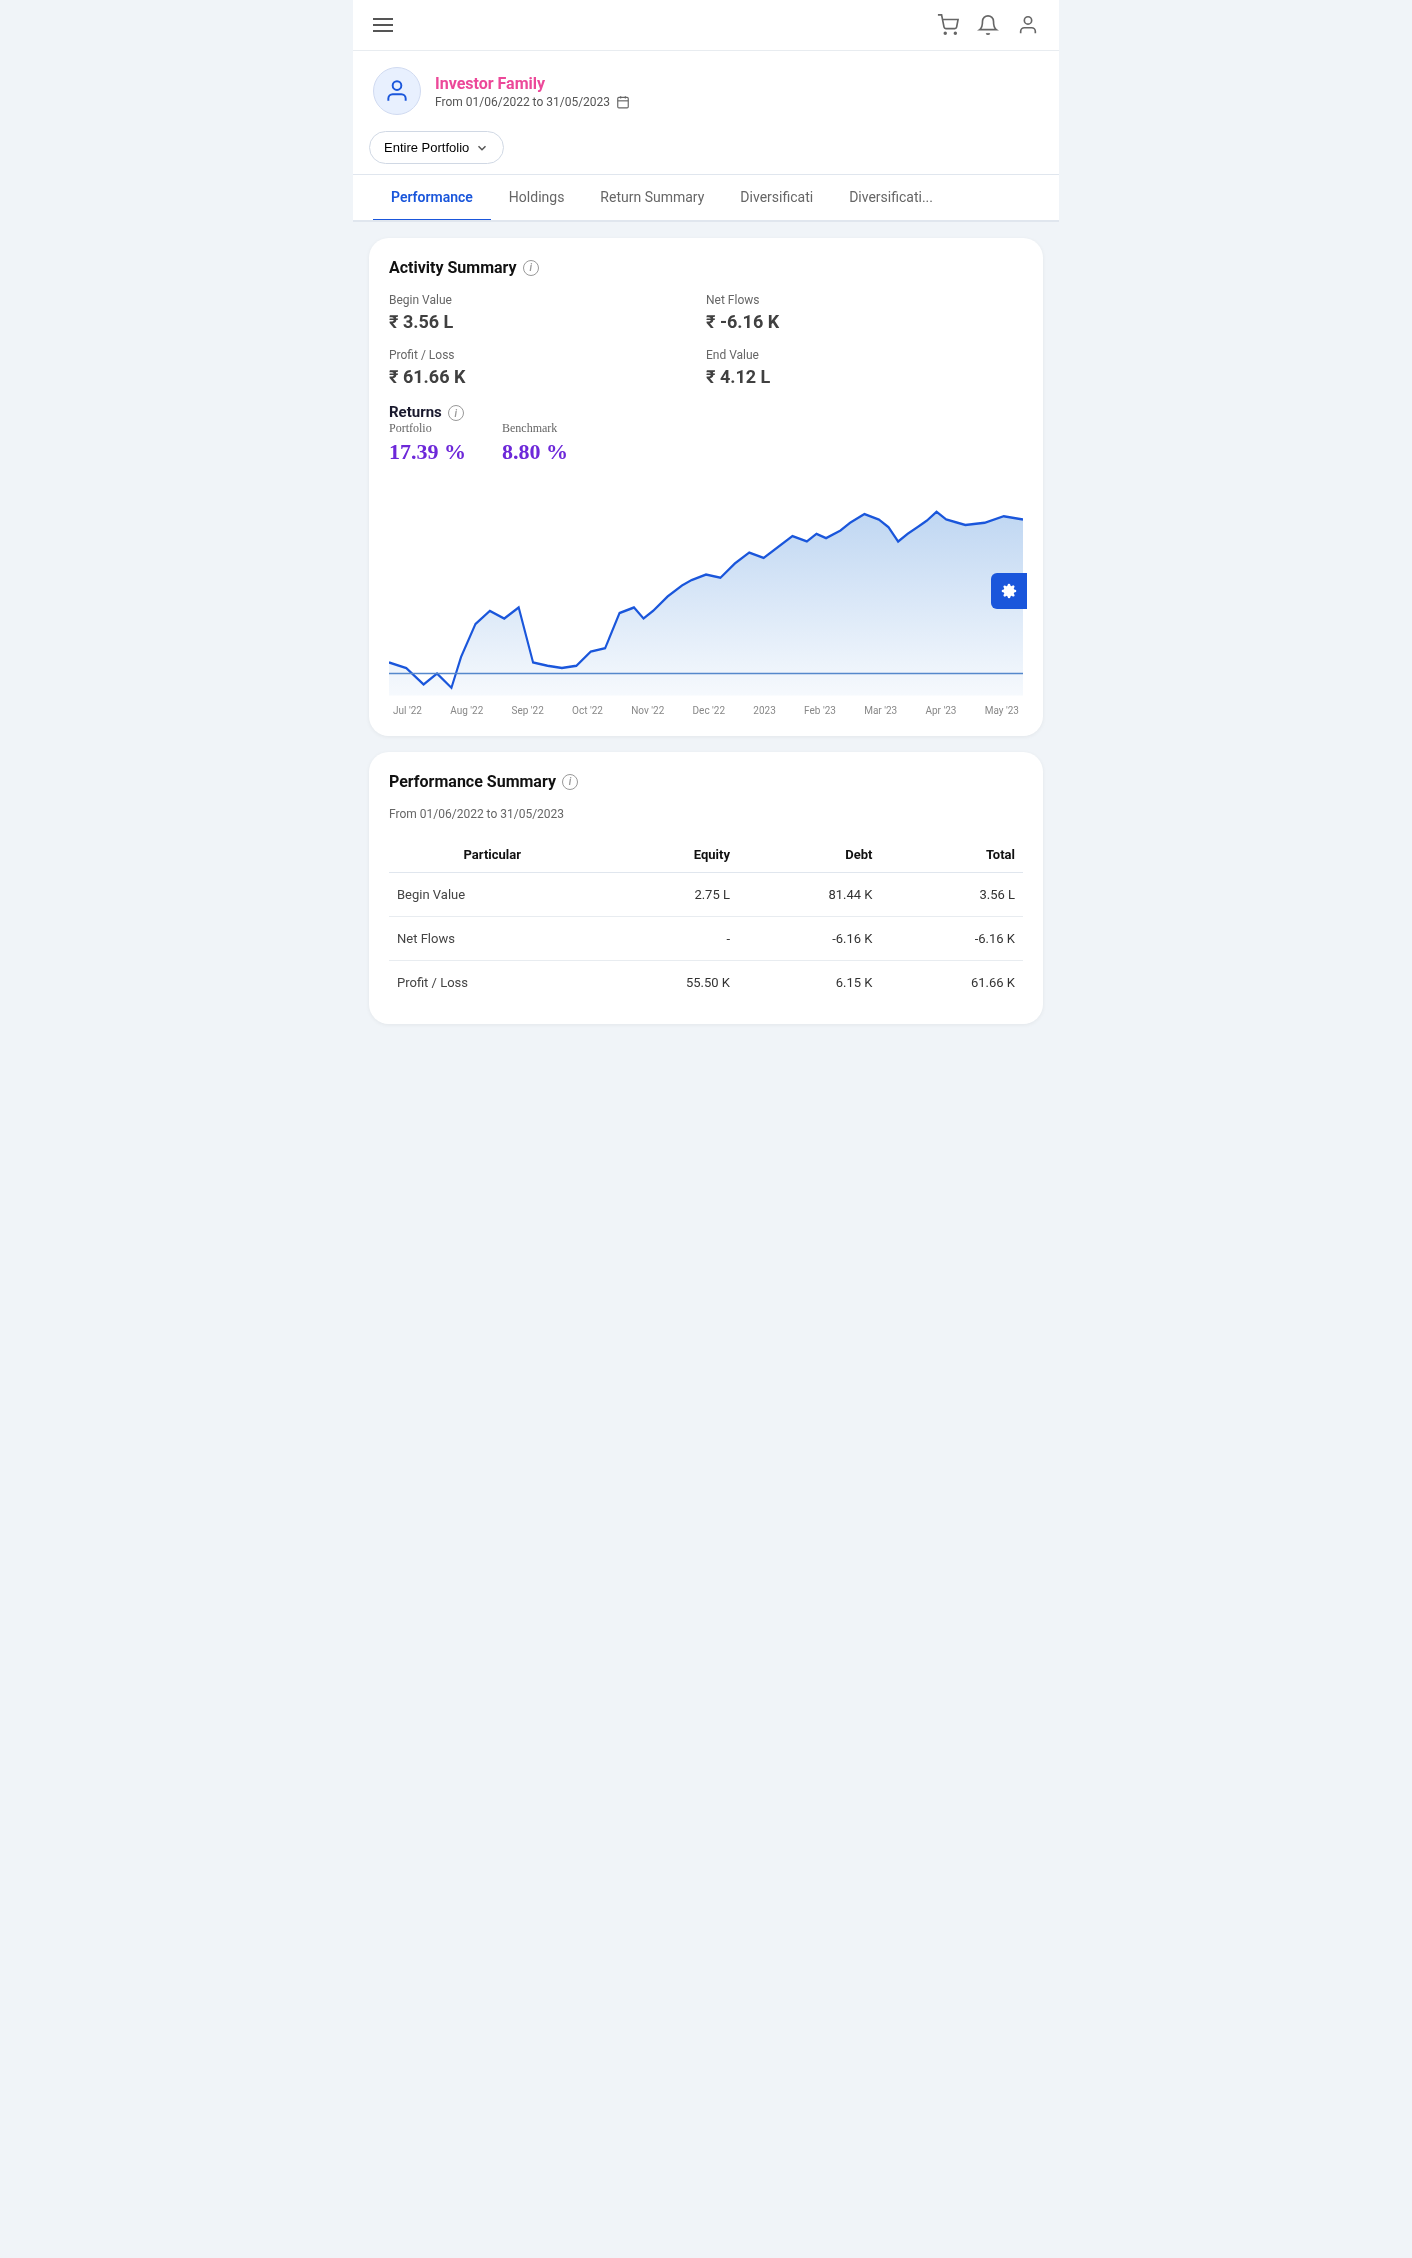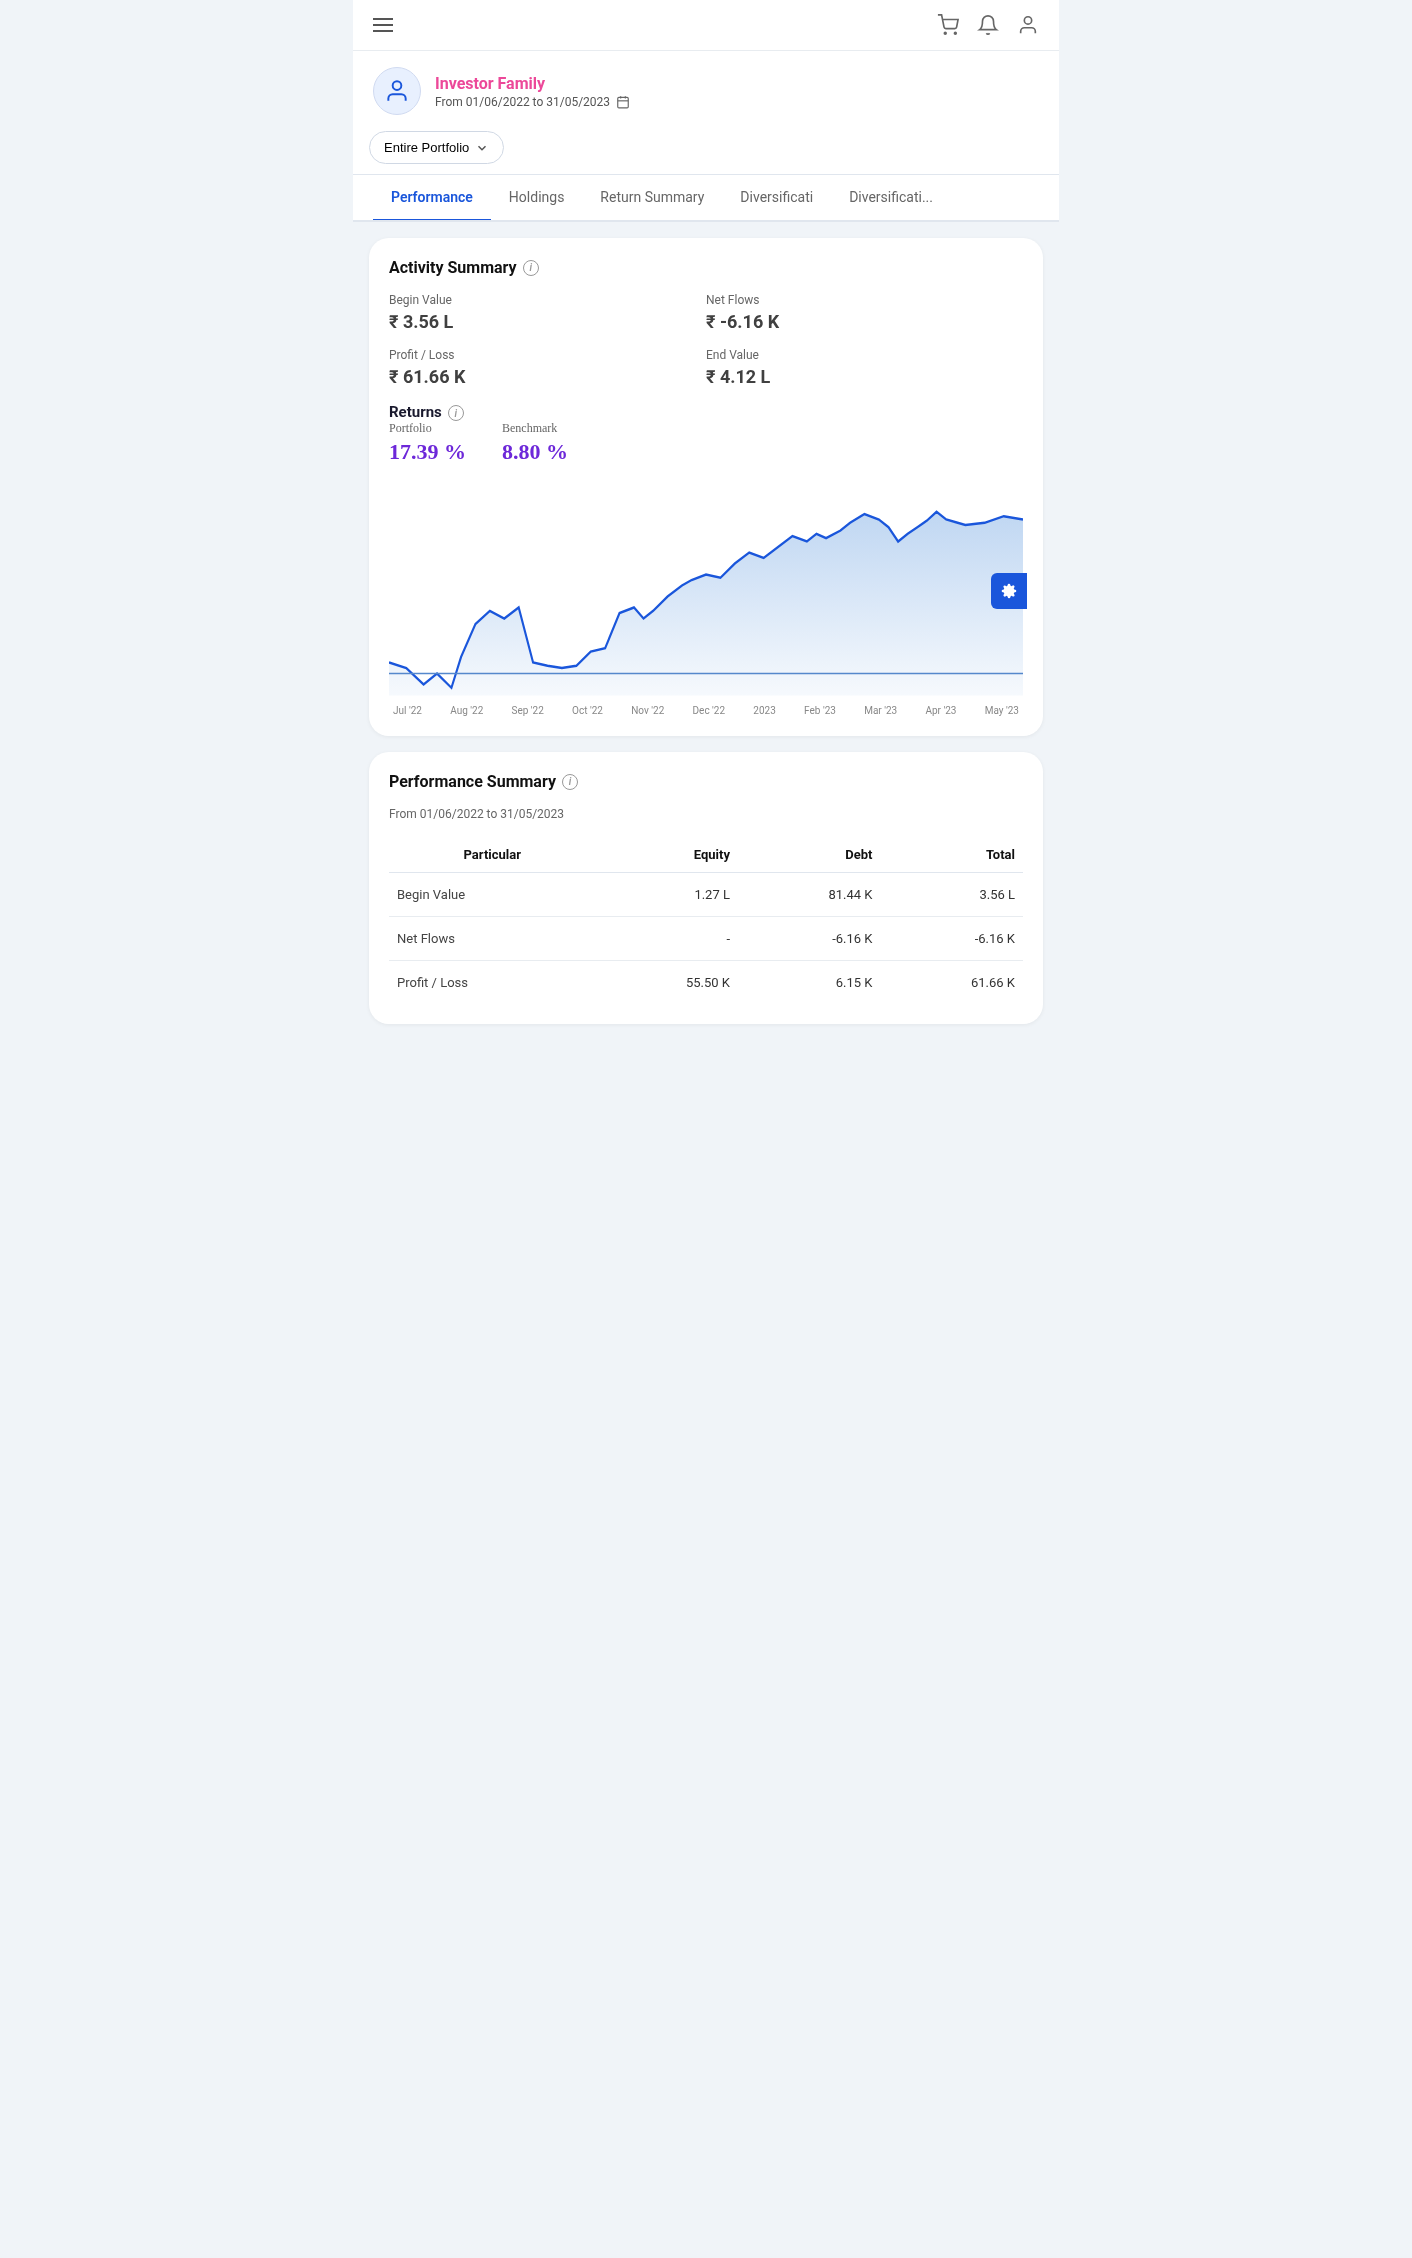--- a/index.html
+++ b/index.html
@@ -355,21 +355,21 @@
         <tr>
           <th>Particular</th>
           <th>Equity</th>
           <th>Debt</th>
           <th>Total</th>
         </tr>
       </thead>
       <tbody>
         <tr>
           <td>Begin Value</td>
-          <td>1.27 L</td>
+          <td>2.75 L</td>
           <td>81.44 K</td>
           <td>3.56 L</td>
         </tr>
         <tr>
           <td>Net Flows</td>
           <td>-</td>
           <td>-6.16 K</td>
           <td>-6.16 K</td>
         </tr>
         <tr>

